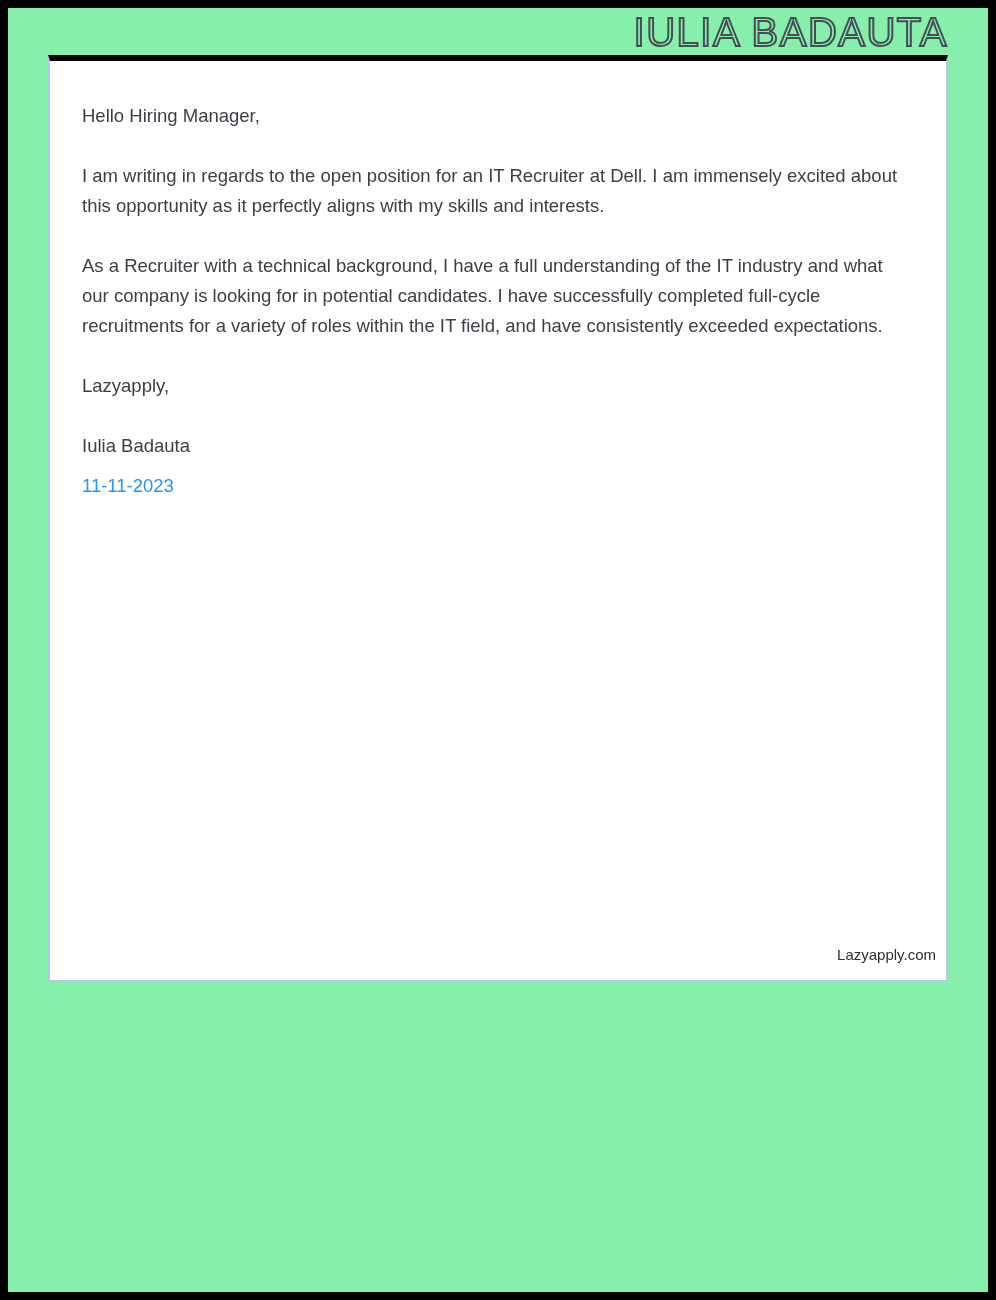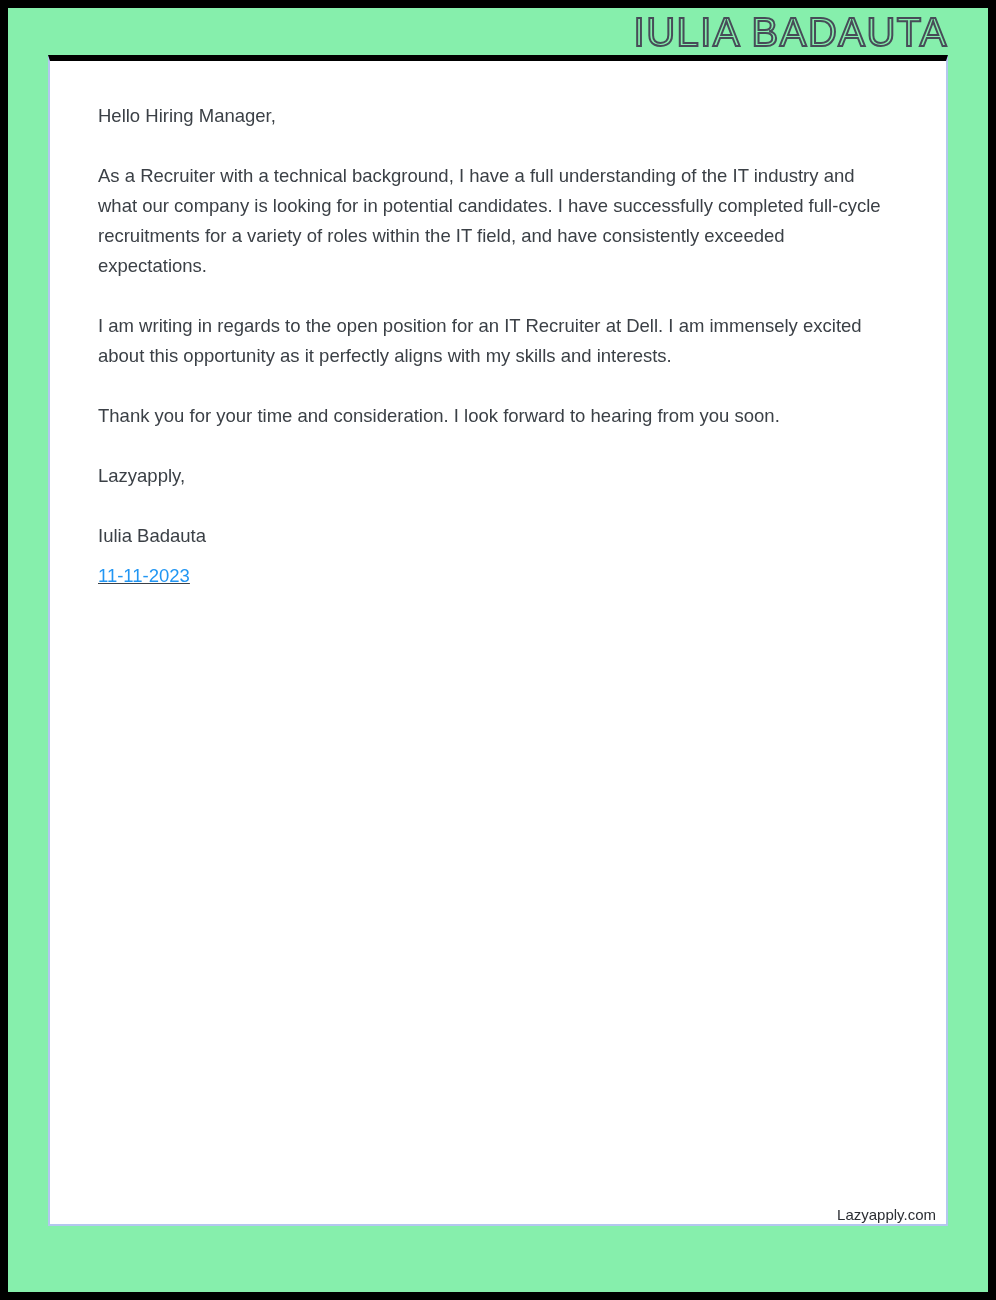--- a/index.html
+++ b/index.html
@@ -32,73 +32,71 @@
     -webkit-text-stroke: 2px #474c58;
     text-stroke: 2px #474c58;
     line-height: 1;
     white-space: nowrap;
   }
   .page {
     position: absolute;
     left: 40px;
     top: 47px;
     width: 900px;
-    height: 1171px;
+    height: 927px;
     background: #ffffff;
     border-top: 6px solid #000000;
     border-left: 2px solid #b4c7ef;
     border-right: 2px solid #b4c7ef;
     border-bottom: 2px solid #b4c7ef;
-    padding: 40px 48px;
+    padding: 40px 32px;
   }
   .letter p {
     font-size: 18.5px;
     line-height: 30px;
     color: #3b4046;
     font-weight: 400;
     margin: 0 0 30px 0;
   }
   .letter p.signature { margin-bottom: 10px; }
   .letter p.date-line {
     margin-bottom: 0;
-    text-decoration: underline;
   }
   .date-link {
     color: #2196f3;
     text-decoration: none;
     cursor: pointer;
   }
   .page-footer {
     position: absolute;
     right: 10px;
-    bottom: 1px;
+    bottom: 17px;
     font-size: 15px;
     color: #2b2e33;
     line-height: 16px;
   }
 </style>
 </head>
 <body>
 
 <div class="canvas">
 
   <div class="header-band">
     <div class="outline-title">IULIA BADAUTA</div>
   </div>
 
   <div class="page">
     <div class="letter">
       <p>Hello Hiring Manager,</p>
 
+      <p>I am writing in regards to the open position for an IT Recruiter at Dell. I am immensely excited about this opportunity as it perfectly aligns with my skills and interests.</p>
+
       <p>As a Recruiter with a technical background, I have a full understanding of the IT industry and what our company is looking for in potential candidates. I have successfully completed full-cycle recruitments for a variety of roles within the IT field, and have consistently exceeded expectations.</p>
 
-      <p>I am writing in regards to the open position for an IT Recruiter at Dell. I am immensely excited about this opportunity as it perfectly aligns with my skills and interests.</p>
 
-
-      <p>Thank you for your time and consideration. I look forward to hearing from you soon.</p>
 
       <p>Lazyapply,</p>
 
       <p class="signature">Iulia Badauta</p>
 
       <p class="date-line"><span class="date-link">11-11-2023</span></p>
     </div>
 
     <div class="page-footer">Lazyapply.com</div>
   </div>

